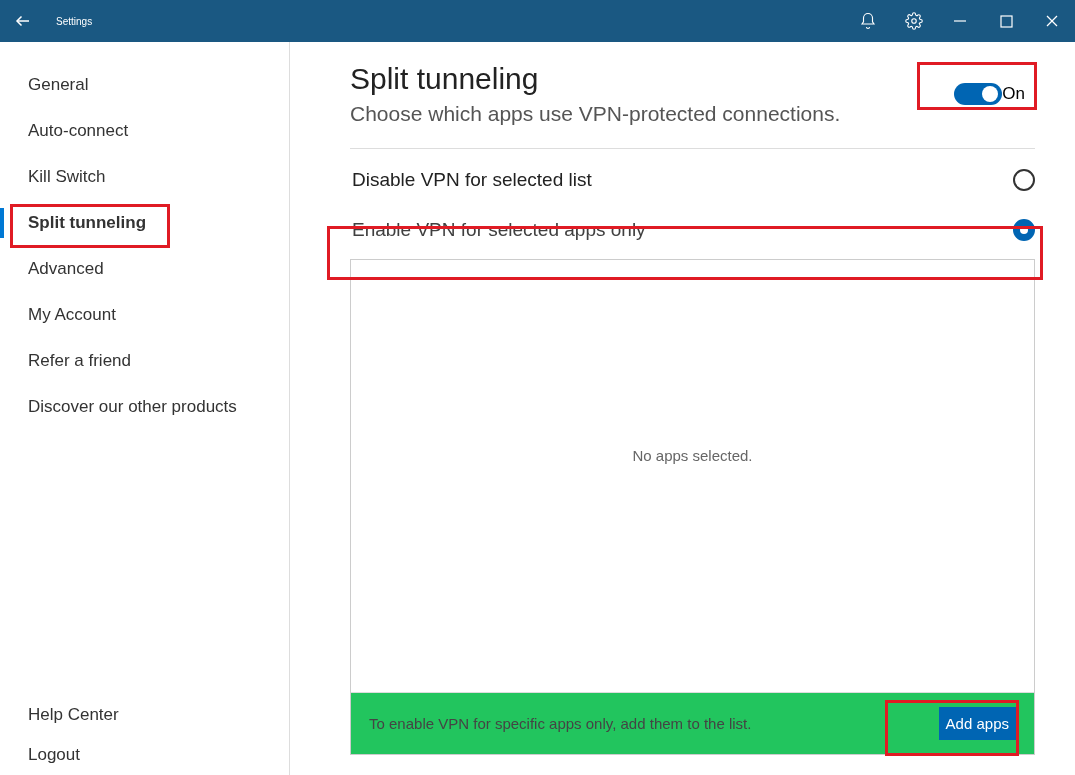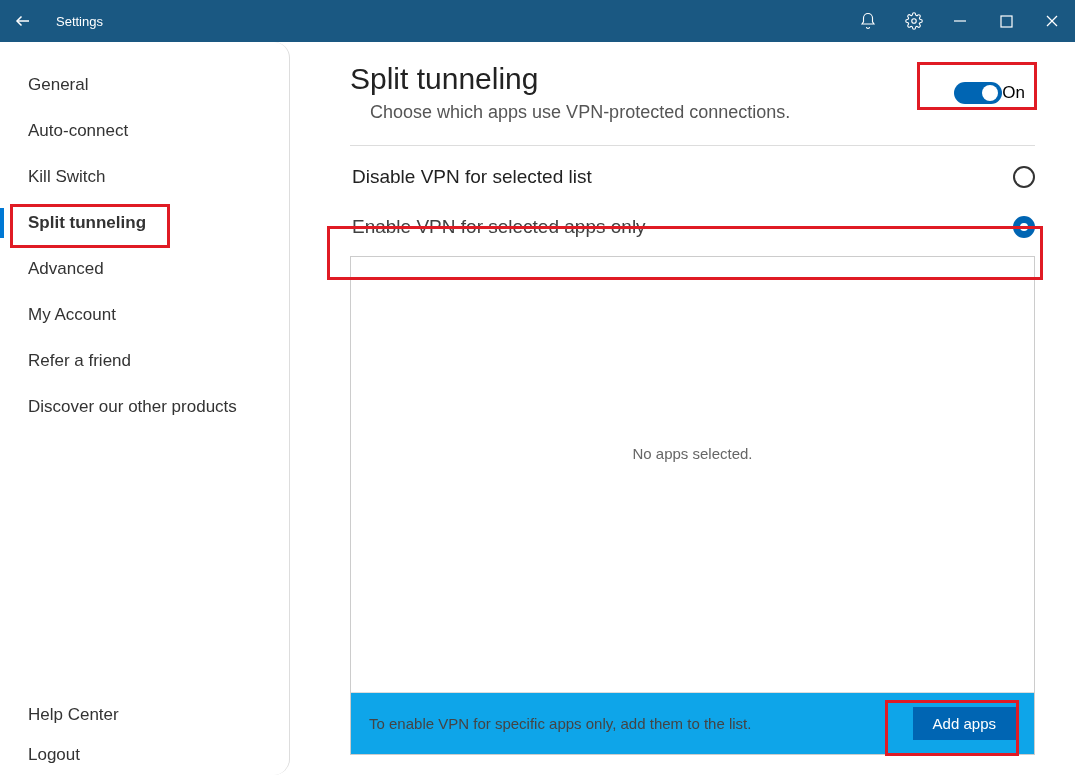--- a/index.html
+++ b/index.html
@@ -21,21 +21,21 @@
     display: flex;
     align-items: center;
   }
   .titlebar .back {
     width: 46px;
     text-align: center;
     font-size: 18px;
     cursor: pointer;
   }
   .titlebar .title {
-    font-size: 13px;
+    font-size: 10px;
     flex: 0 0 auto;
     padding-left: 10px;
   }
   .titlebar .spacer { flex: 1; }
   .titlebar .tbtn {
     width: 46px;
     text-align: center;
     font-size: 16px;
     cursor: pointer;
   }
@@ -47,21 +47,20 @@
     height: calc(100% - 42px);
   }
 
   
   .sidebar {
     width: 290px;
     border-right: 1px solid #ddd;
     display: flex;
     flex-direction: column;
     padding-top: 20px;
-    border-radius: 16px;
   }
   .sidebar .item {
     padding: 13px 28px;
     font-size: 17px;
     color: #333;
     cursor: pointer;
     position: relative;
   }
   .sidebar .item.selected {
     font-weight: 600;
@@ -88,24 +87,23 @@
     display: flex;
     justify-content: space-between;
     align-items: center;
   }
   .heading {
     font-size: 30px;
     font-weight: 400;
     color: #222;
   }
   .subheading {
-    font-size: 18px;
+    font-size: 21px;
     color: #555;
     margin-top: 6px;
-    margin-left: 20px;
   }
   hr.divider {
     border: none;
     border-top: 1px solid #ddd;
     margin: 22px 0 6px 0;
   }
 
   
   .toggle-wrap {
     display: flex;
@@ -173,35 +171,35 @@
     display: flex;
     flex-direction: column;
     align-items: center;
     justify-content: center;
     text-align: right;
     color: #666;
     font-size: 15px;
     line-height: 1.5;
   }
   .apps-footer {
-    background: #0ea5e9;
+    background: #22c55e;
     border-top: 1px solid #ddd;
     padding: 14px 18px;
     display: flex;
     align-items: center;
     justify-content: space-between;
     font-size: 15px;
     color: #444;
     margin-top: 40px;
   }
   .btn-primary {
     background: #0065b3;
     color: #fff;
     border: none;
-    padding: 8px 20px;
+    padding: 8px 7px;
     font-size: 15px;
     cursor: pointer;
   }
 
   
   .hl {
     position: absolute;
     border: 3px solid #e01b24;
     pointer-events: none;
     box-sizing: border-box;

